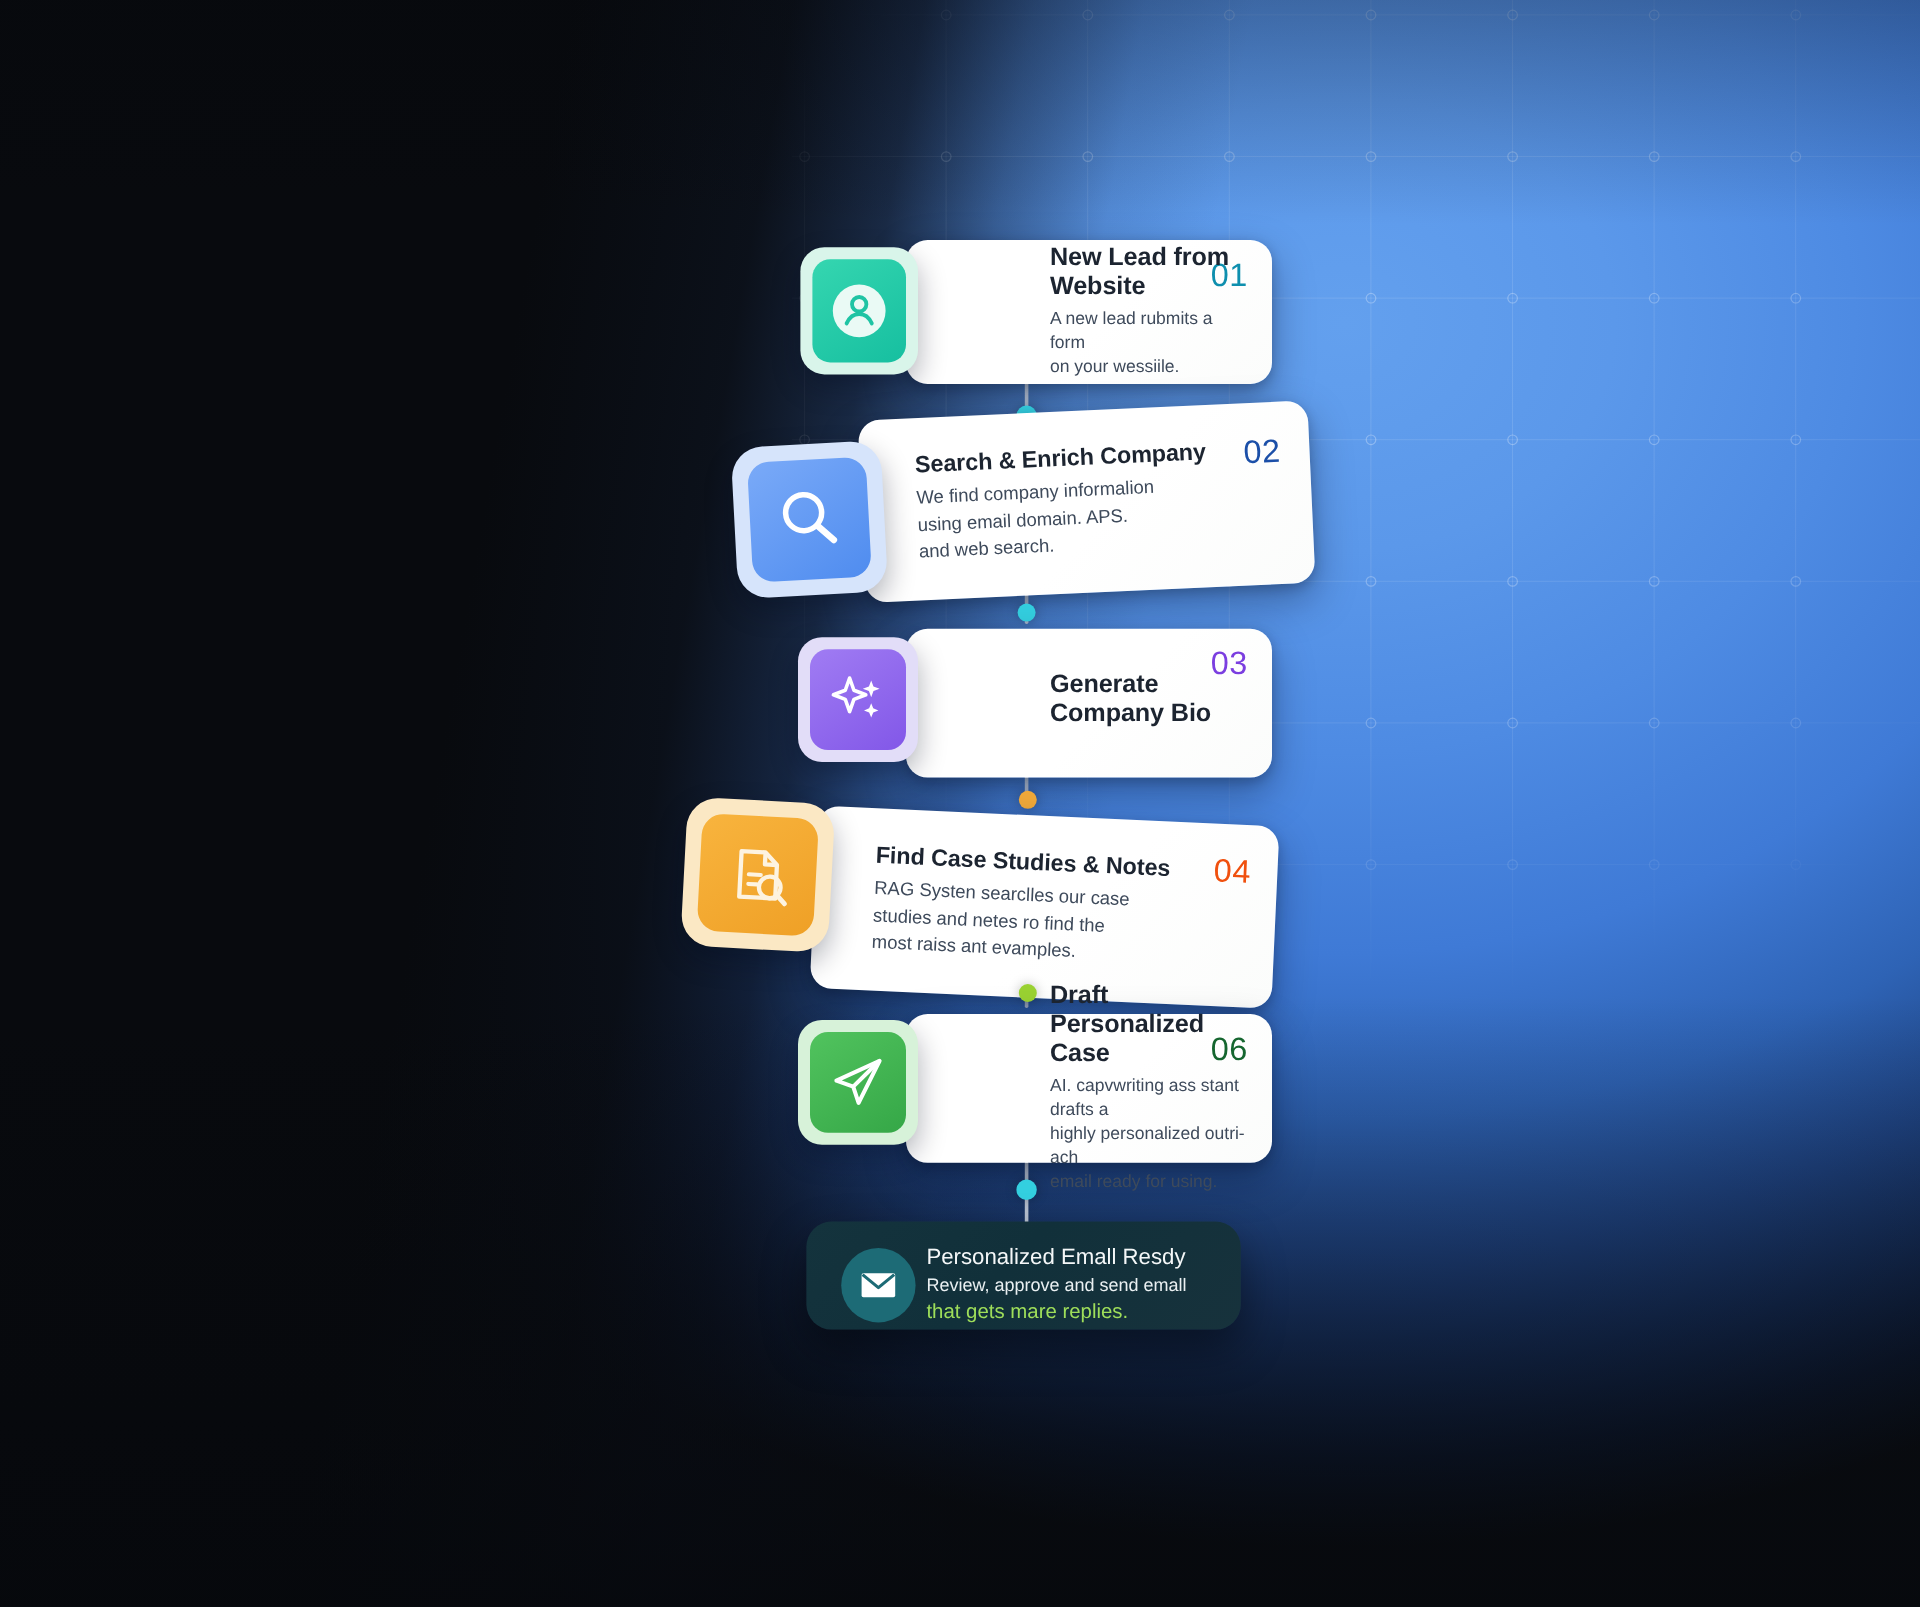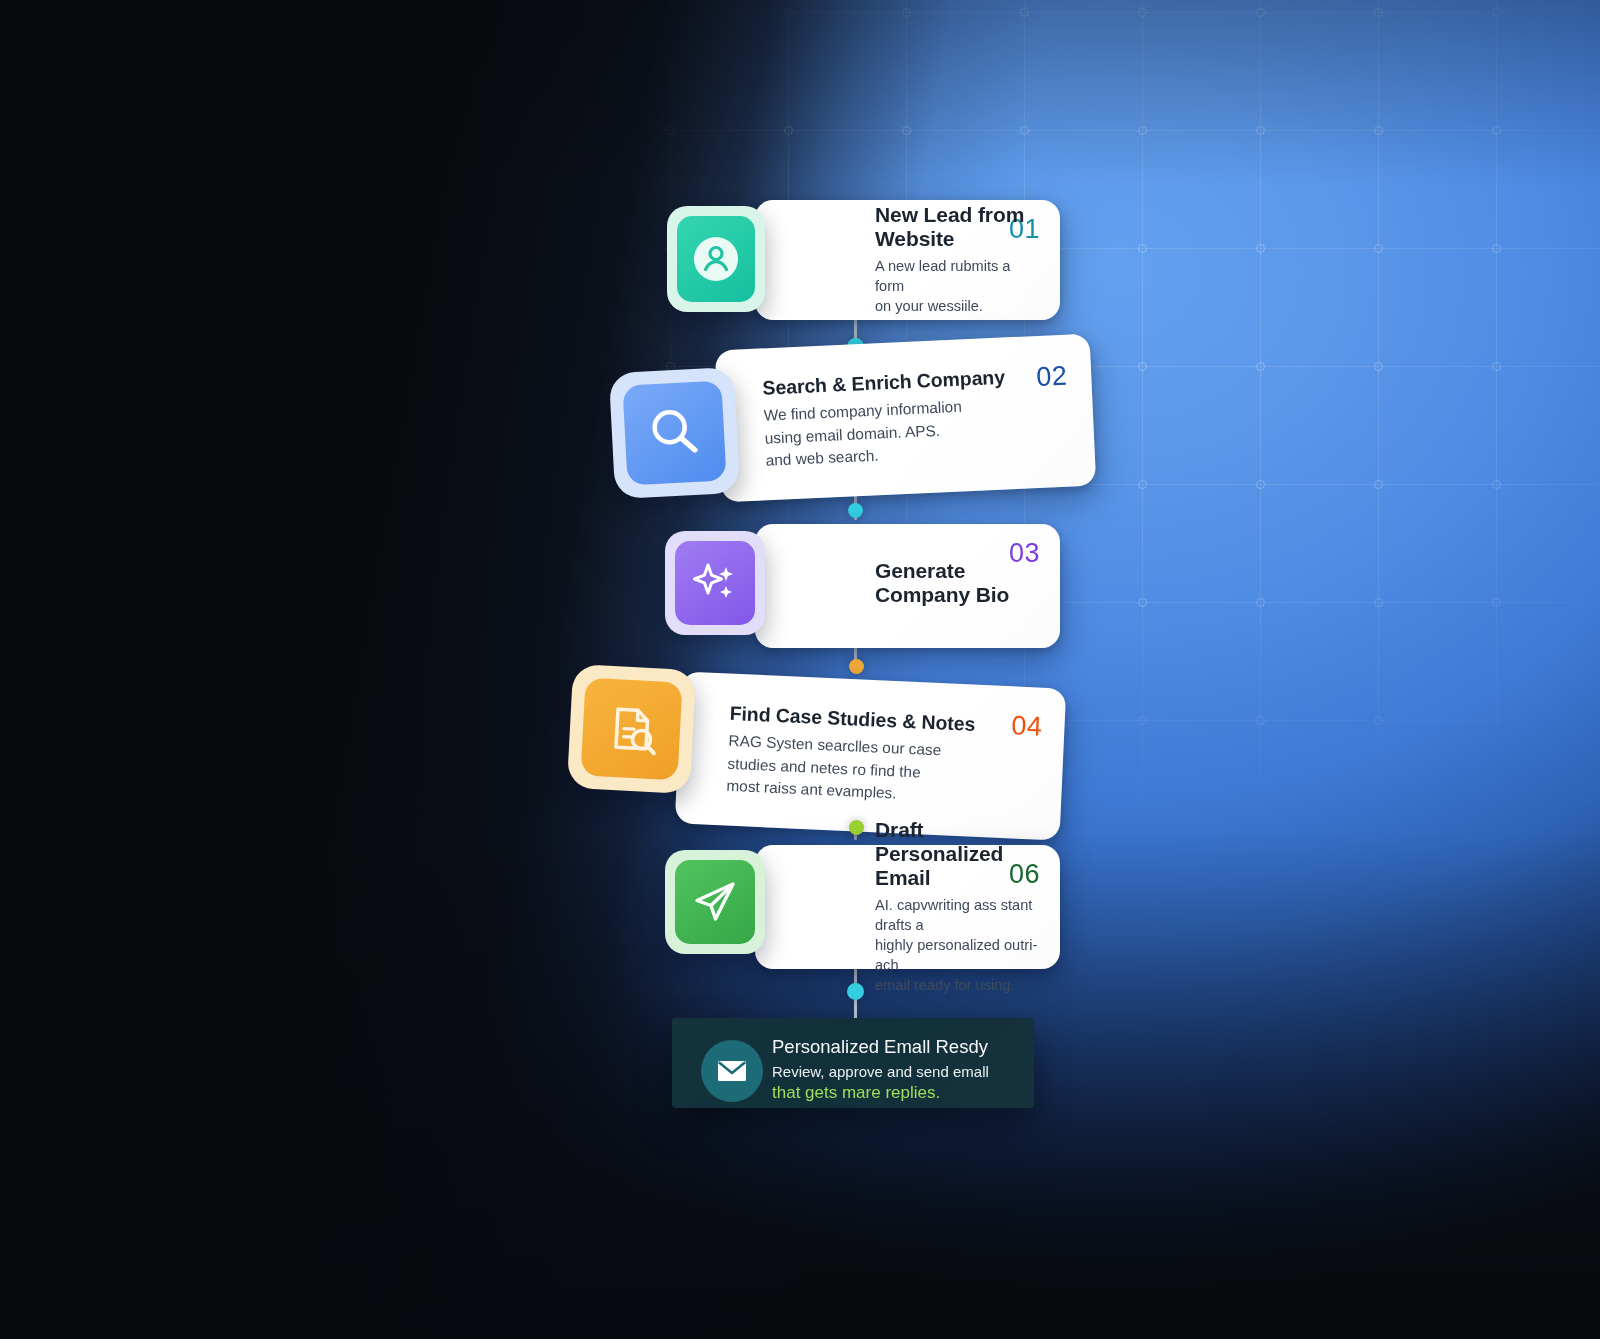--- a/index.html
+++ b/index.html
@@ -143,21 +143,21 @@
   .tile-inner {
     border-radius: 15px;
     display: flex;
     align-items: center;
     justify-content: center;
     box-sizing: border-box;
   }
   
   .final-card {
     position: absolute;
-    border-radius: 4px;
+    border-radius: 21px;
     box-sizing: border-box;
     box-shadow: 0 16px 36px rgba(0,0,0,0.45);
     background: linear-gradient(135deg, #14333d 0%, #11303a 45%, #17323c 100%);
   }
   .final-badge {
     position: absolute;
     border-radius: 50%;
     background: #1d6b76;
     display: flex;
     align-items: center;
@@ -339,21 +339,21 @@
         <circle cx="42" cy="42" r="9" fill="none" stroke="#fdf3e0" stroke-width="3.6"></circle>
         <line x1="48.5" y1="48.5" x2="55" y2="55" stroke="#fdf3e0" stroke-width="4" stroke-linecap="round"></line>
       </svg>
     </div>
   </div>
   <div class="node" style="left:849px; top:820px; width:15px; height:15px; background:#9ad232;"></div>
 
   <div class="card" style="left:755px; top:845px; width:305px; height:124px;">
     <div class="card-num" style="color: rgb(21, 102, 47);">06</div>
     <div class="body">
-      <p class="card-title">Draft Personalized Email</p>
+      <p class="card-title">Draft Personalized Case</p>
       <p class="card-desc">AI. capvwriting ass stant drafts a
 highly personalized outri-ach
 email ready for using.</p>
     </div>
   </div>
   <div class="tile" style="left:665px; top:850px; width:100px; height:104px; background:#d7f2d9; padding:10px;">
     <div class="tile-inner" style="width:100%; height:100%; background:linear-gradient(145deg,#51c35e,#35a747);">
       <svg width="56" height="56" viewBox="0 0 56 56">
         <path d="M46 10 L10 26.5 L24 31.5 L28.5 45 Z" fill="none" stroke="#ffffff" stroke-width="3.4" stroke-linejoin="round"></path>
         <path d="M46 10 L24 31.5" fill="none" stroke="#ffffff" stroke-width="3.4" stroke-linejoin="round"></path>

